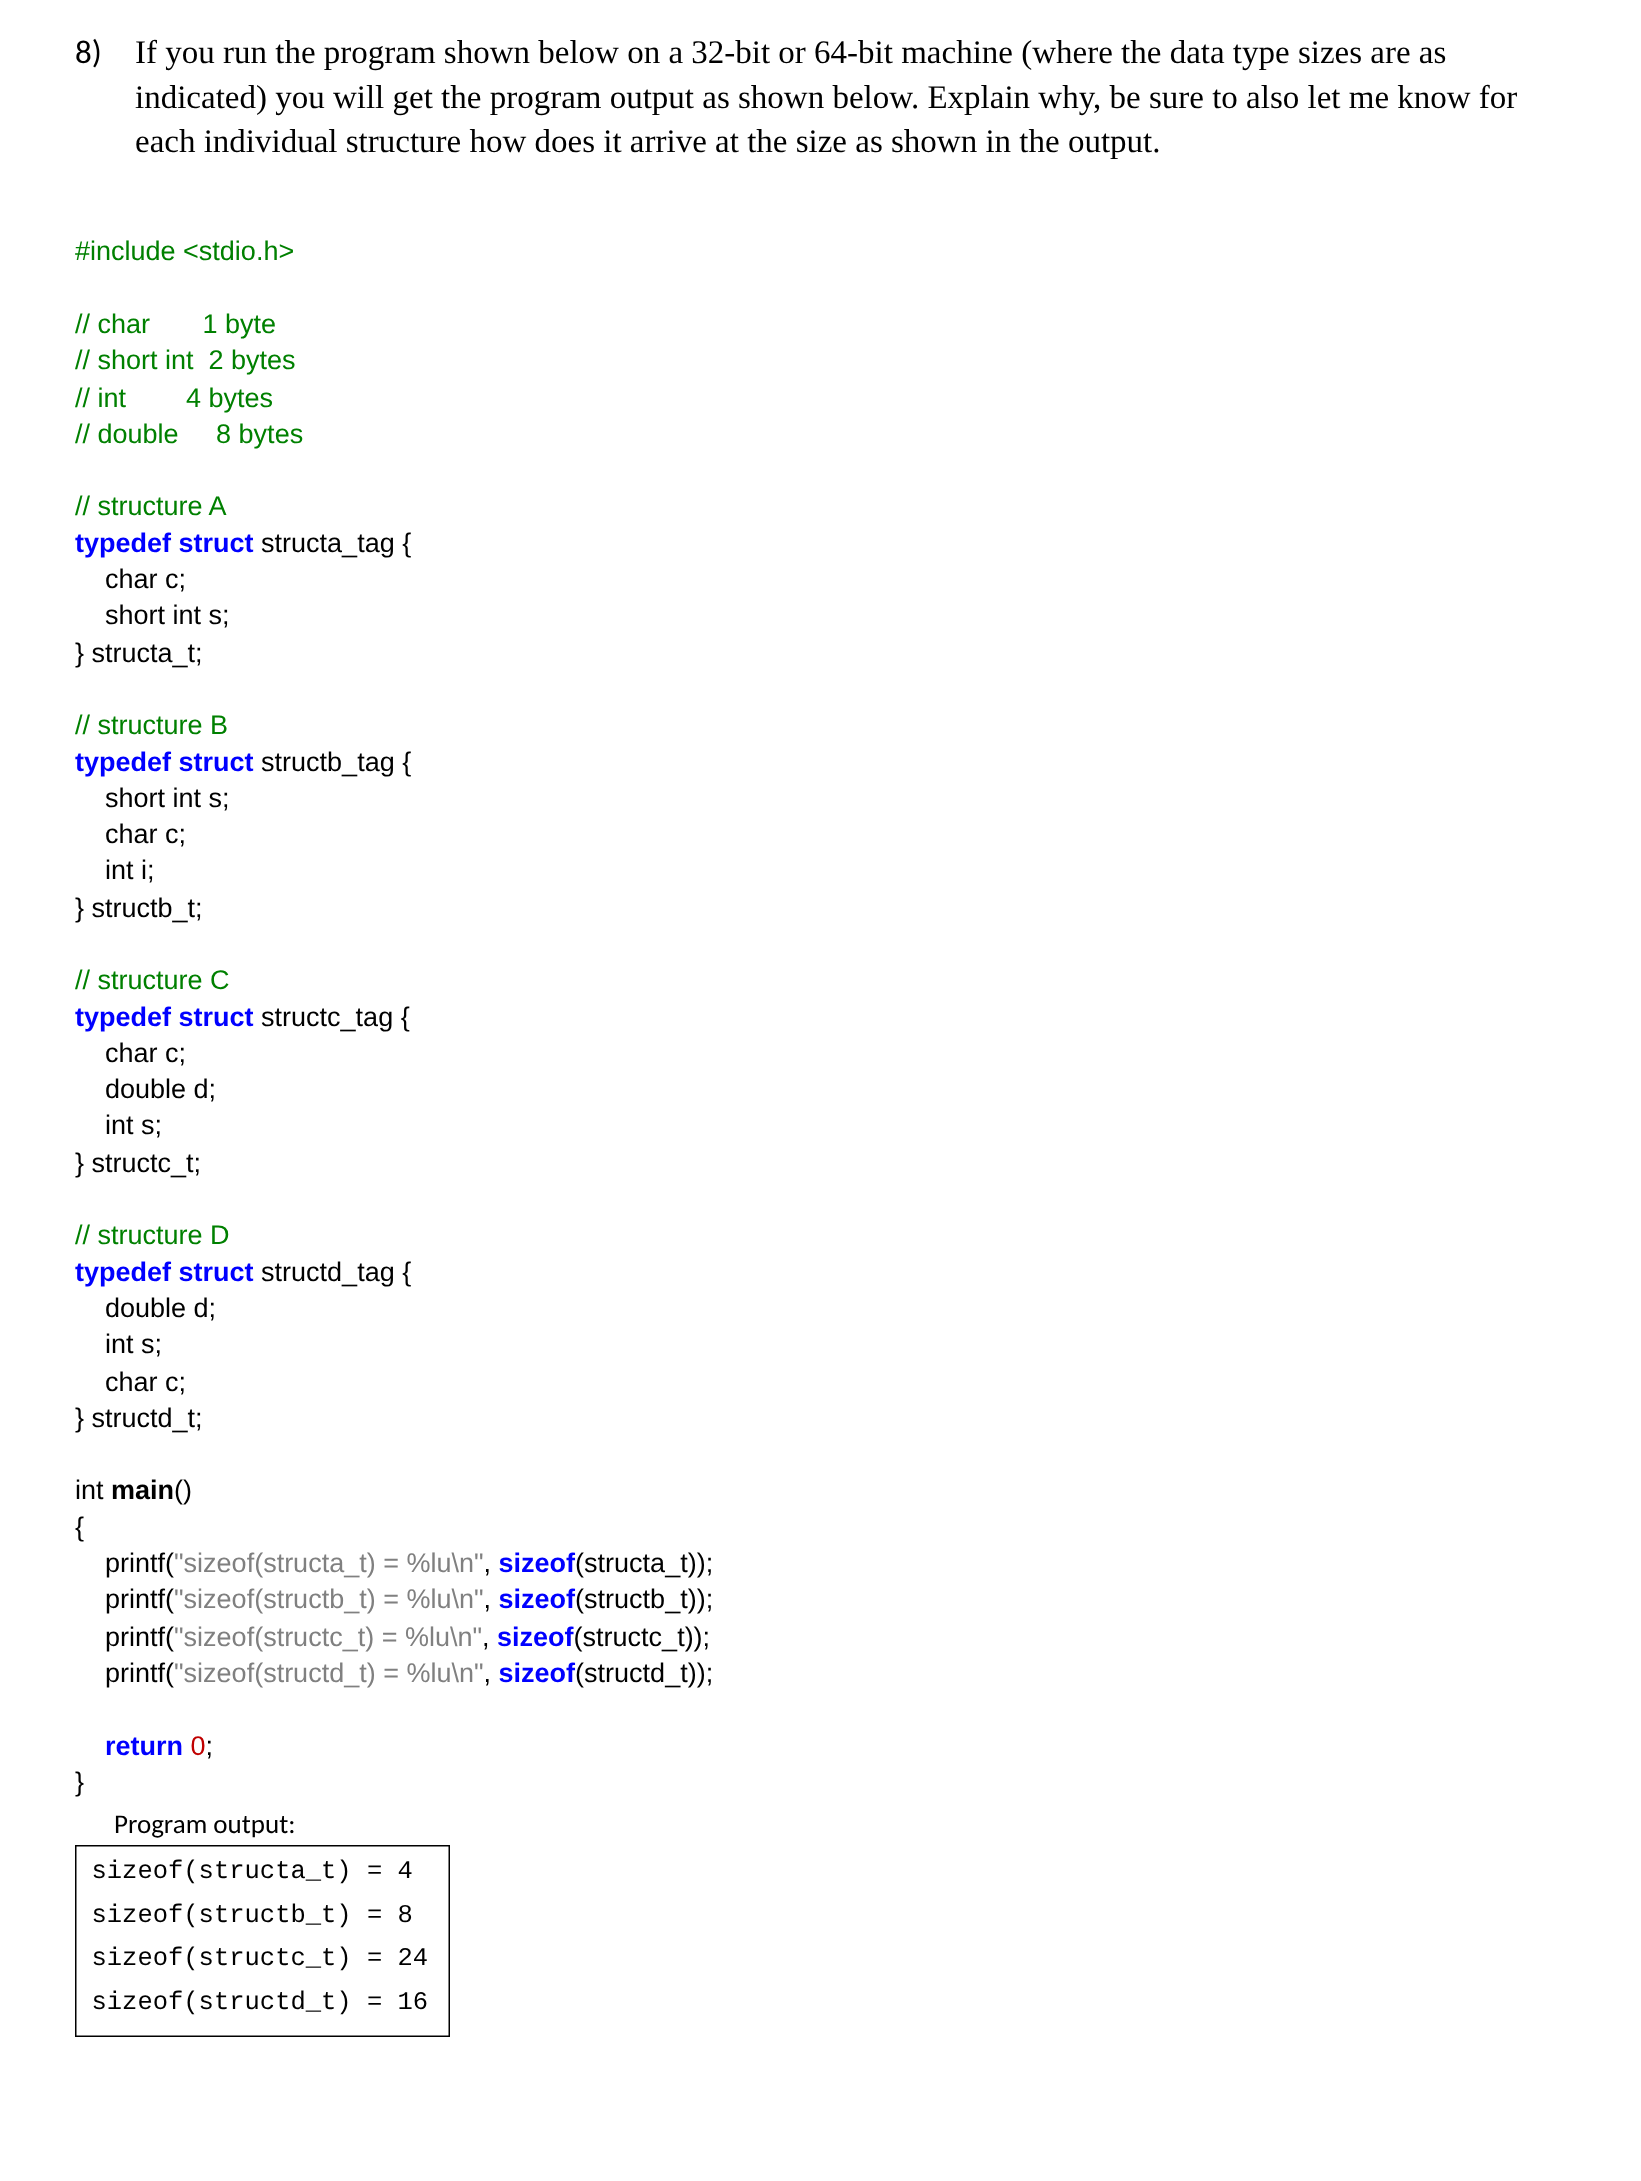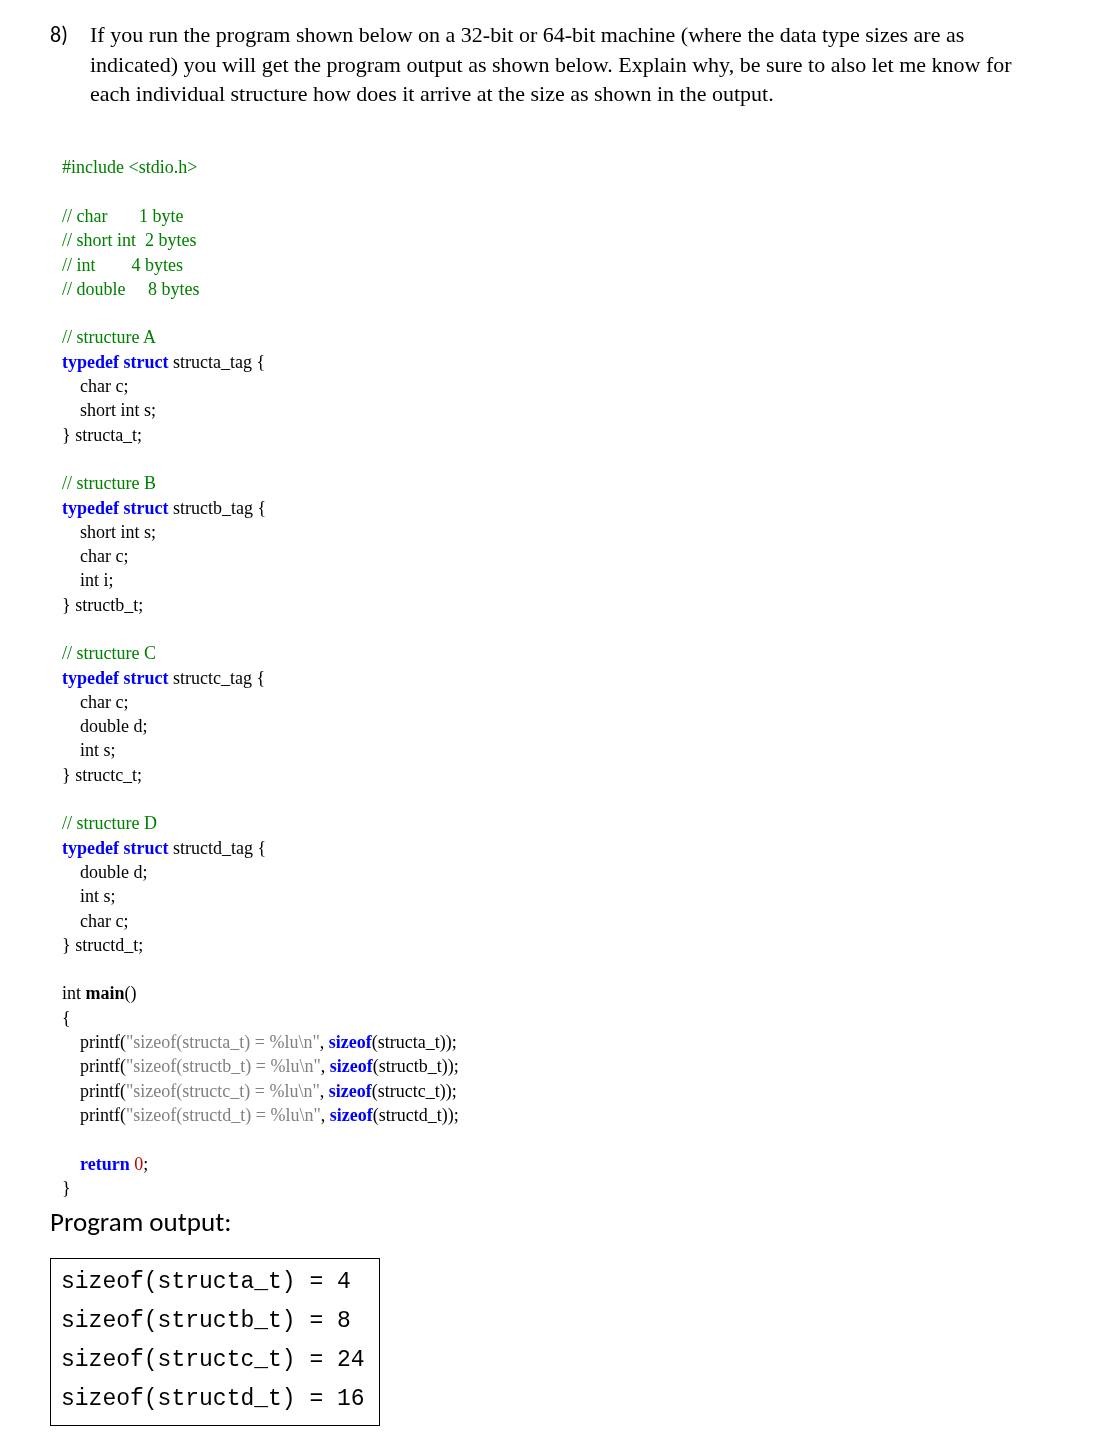--- a/index.html
+++ b/index.html
@@ -9,45 +9,46 @@
     color:#000;
     width:1094px;
     padding:20px 50px 40px 50px;
     box-sizing:border-box;
     line-height:1.35;
   }
   .qrow{display:flex;align-items:flex-start;}
   .qnum{width:40px;flex:0 0 40px;}
   .qtext{flex:1;font-family:Liberation Serif, serif;}
   .code{
-    font-family:Liberation Serif, serif;
+    font-family:Liberation Sans, sans-serif;
     font-size:18px;
     white-space:pre;
     line-height:1.35;
-    margin:22px 0 4px 12px;
+    margin:22px 0 4px 0;
   }
   .c-comment{color:#008000;}
   .c-key{color:#0000ff;font-weight:bold;}
   .c-type{font-weight:bold;color:#000;}
   .c-str{color:#808080;}
   .c-num{color:#c00000;}
   .outlabel{
     font-family:Calibri,"Segoe UI",Arial,sans-serif;
-    font-size:27px;
+    font-size:18px;
     margin-top:4px;
+    margin-left:26px;
   }
   .outbox{
     border:1.5px solid #000;
     display:inline-block;
     font-family:Consolas,"Courier New",monospace;
-    font-size:23px;
+    font-size:17px;
     padding:4px 14px 6px 10px;
     line-height:1.7;
     white-space:pre;
-    margin-top:17px;
+    margin-top:2px;
   }
 </style>
 </head>
 <body>
 
 
 
 <div class="qrow">
   <div class="qnum">8)</div>
   <div class="qtext">If you run the program shown below on a 32-bit or 64-bit machine (where the data type sizes are as indicated) you will get the program output as shown below. Explain why, be sure to also let me know for each individual structure how does it arrive at the size as shown in the output.</div>

